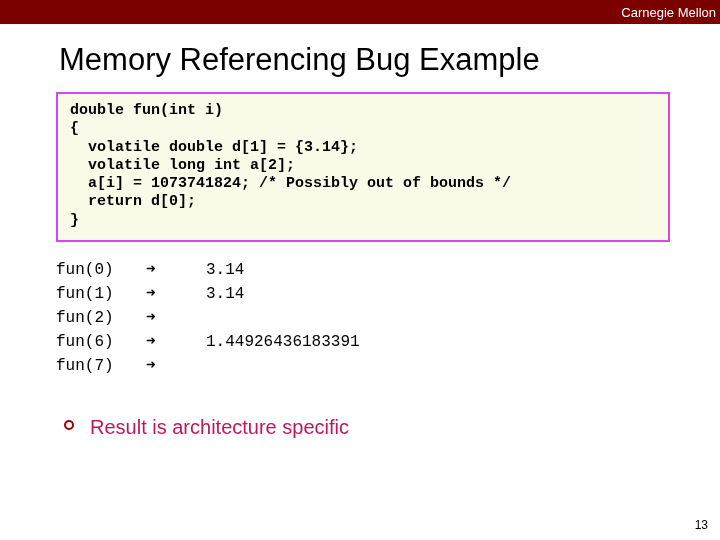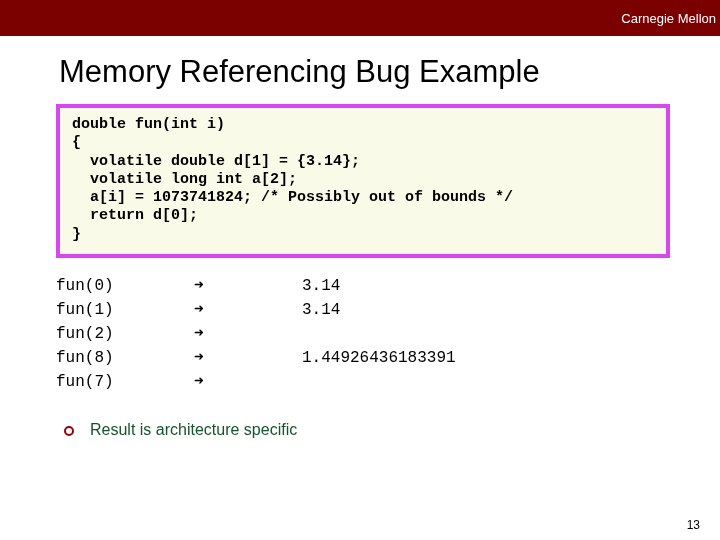--- a/index.html
+++ b/index.html
@@ -1,78 +1,78 @@
 <!DOCTYPE html>
 <html><head>
 <meta charset="utf-8">
 <style>
   * { box-sizing: border-box; margin: 0; padding: 0; }
   html, body { width: 720px; height: 540px; font-family: Arial, Helvetica, sans-serif; background: #fff; }
   .topbar {
-    height: 36px;
+    height: 24px;
     background: #7b0000;
     color: #fff;
     font-size: 13px;
     display: flex;
     align-items: center;
     justify-content: flex-end;
     padding-right: 4px;
   }
   .title {
     font-size: 31px;
     font-weight: 400;
     padding: 18px 0 14px 26px;
     color: #000;
     margin-left: 33px;
   }
   .content {
     padding: 0 50px 0 56px;
   }
   .codebox {
-    border: 4px solid #d946ef;
+    border: 2px solid #d946ef;
     background: #fafae8;
     padding: 8px 12px 10px 12px;
     font-family: "Courier New", monospace;
     font-size: 15px;
     font-weight: bold;
     line-height: 1.22;
     white-space: pre;
     color: #000;
   }
   .results {
     margin-top: 16px;
     font-family: "Courier New", monospace;
     font-size: 16px;
     line-height: 1.5;
     color: #000;
   }
-  .results .row { display: flex; gap: 48px; }
+  .results .row { display: flex; }
   .results .call { width: 90px; }
   .results .arr { width: 60px; text-align: left; }
   .bullet-block {
-    margin-top: 26px;
+    margin-top: 36px;
     padding-left: 34px;
-    font-size: 16px;
+    font-size: 20px;
     line-height: 1.3;
-    color: #14532d;
+    color: #be185d;
     position: relative;
   }
   .bullet-marker {
     position: absolute;
     left: 8px;
     top: 6px;
     width: 10px;
     height: 10px;
     border: 2px solid #9a0000;
     border-radius: 50%;
     background: #fff;
   }
   .pagenum {
     position: absolute;
-    right: 20px;
+    right: 12px;
     bottom: 8px;
     font-size: 12px;
     color: #000;
   }
   .slide { position: relative; width: 720px; height: 540px; }
 </style>
 </head>
 <body>
 
 <div class="slide">
@@ -102,21 +102,21 @@
       <div class="row">
         <span class="call">fun(1)</span>
         <span class="arr">➜</span>
         <span>3.14</span>
       </div>
       <div class="row">
         <span class="call">fun(2)</span>
         <span class="arr">➜</span>
       </div>
       <div class="row">
-        <span class="call">fun(8)</span>
+        <span class="call">fun(6)</span>
         <span class="arr">➜</span>
         <span>1.44926436183391</span>
       </div>
       <div class="row">
         <span class="call">fun(7)</span>
         <span class="arr">➜</span>
       </div>
     </div>
 
     <div class="bullet-block">

